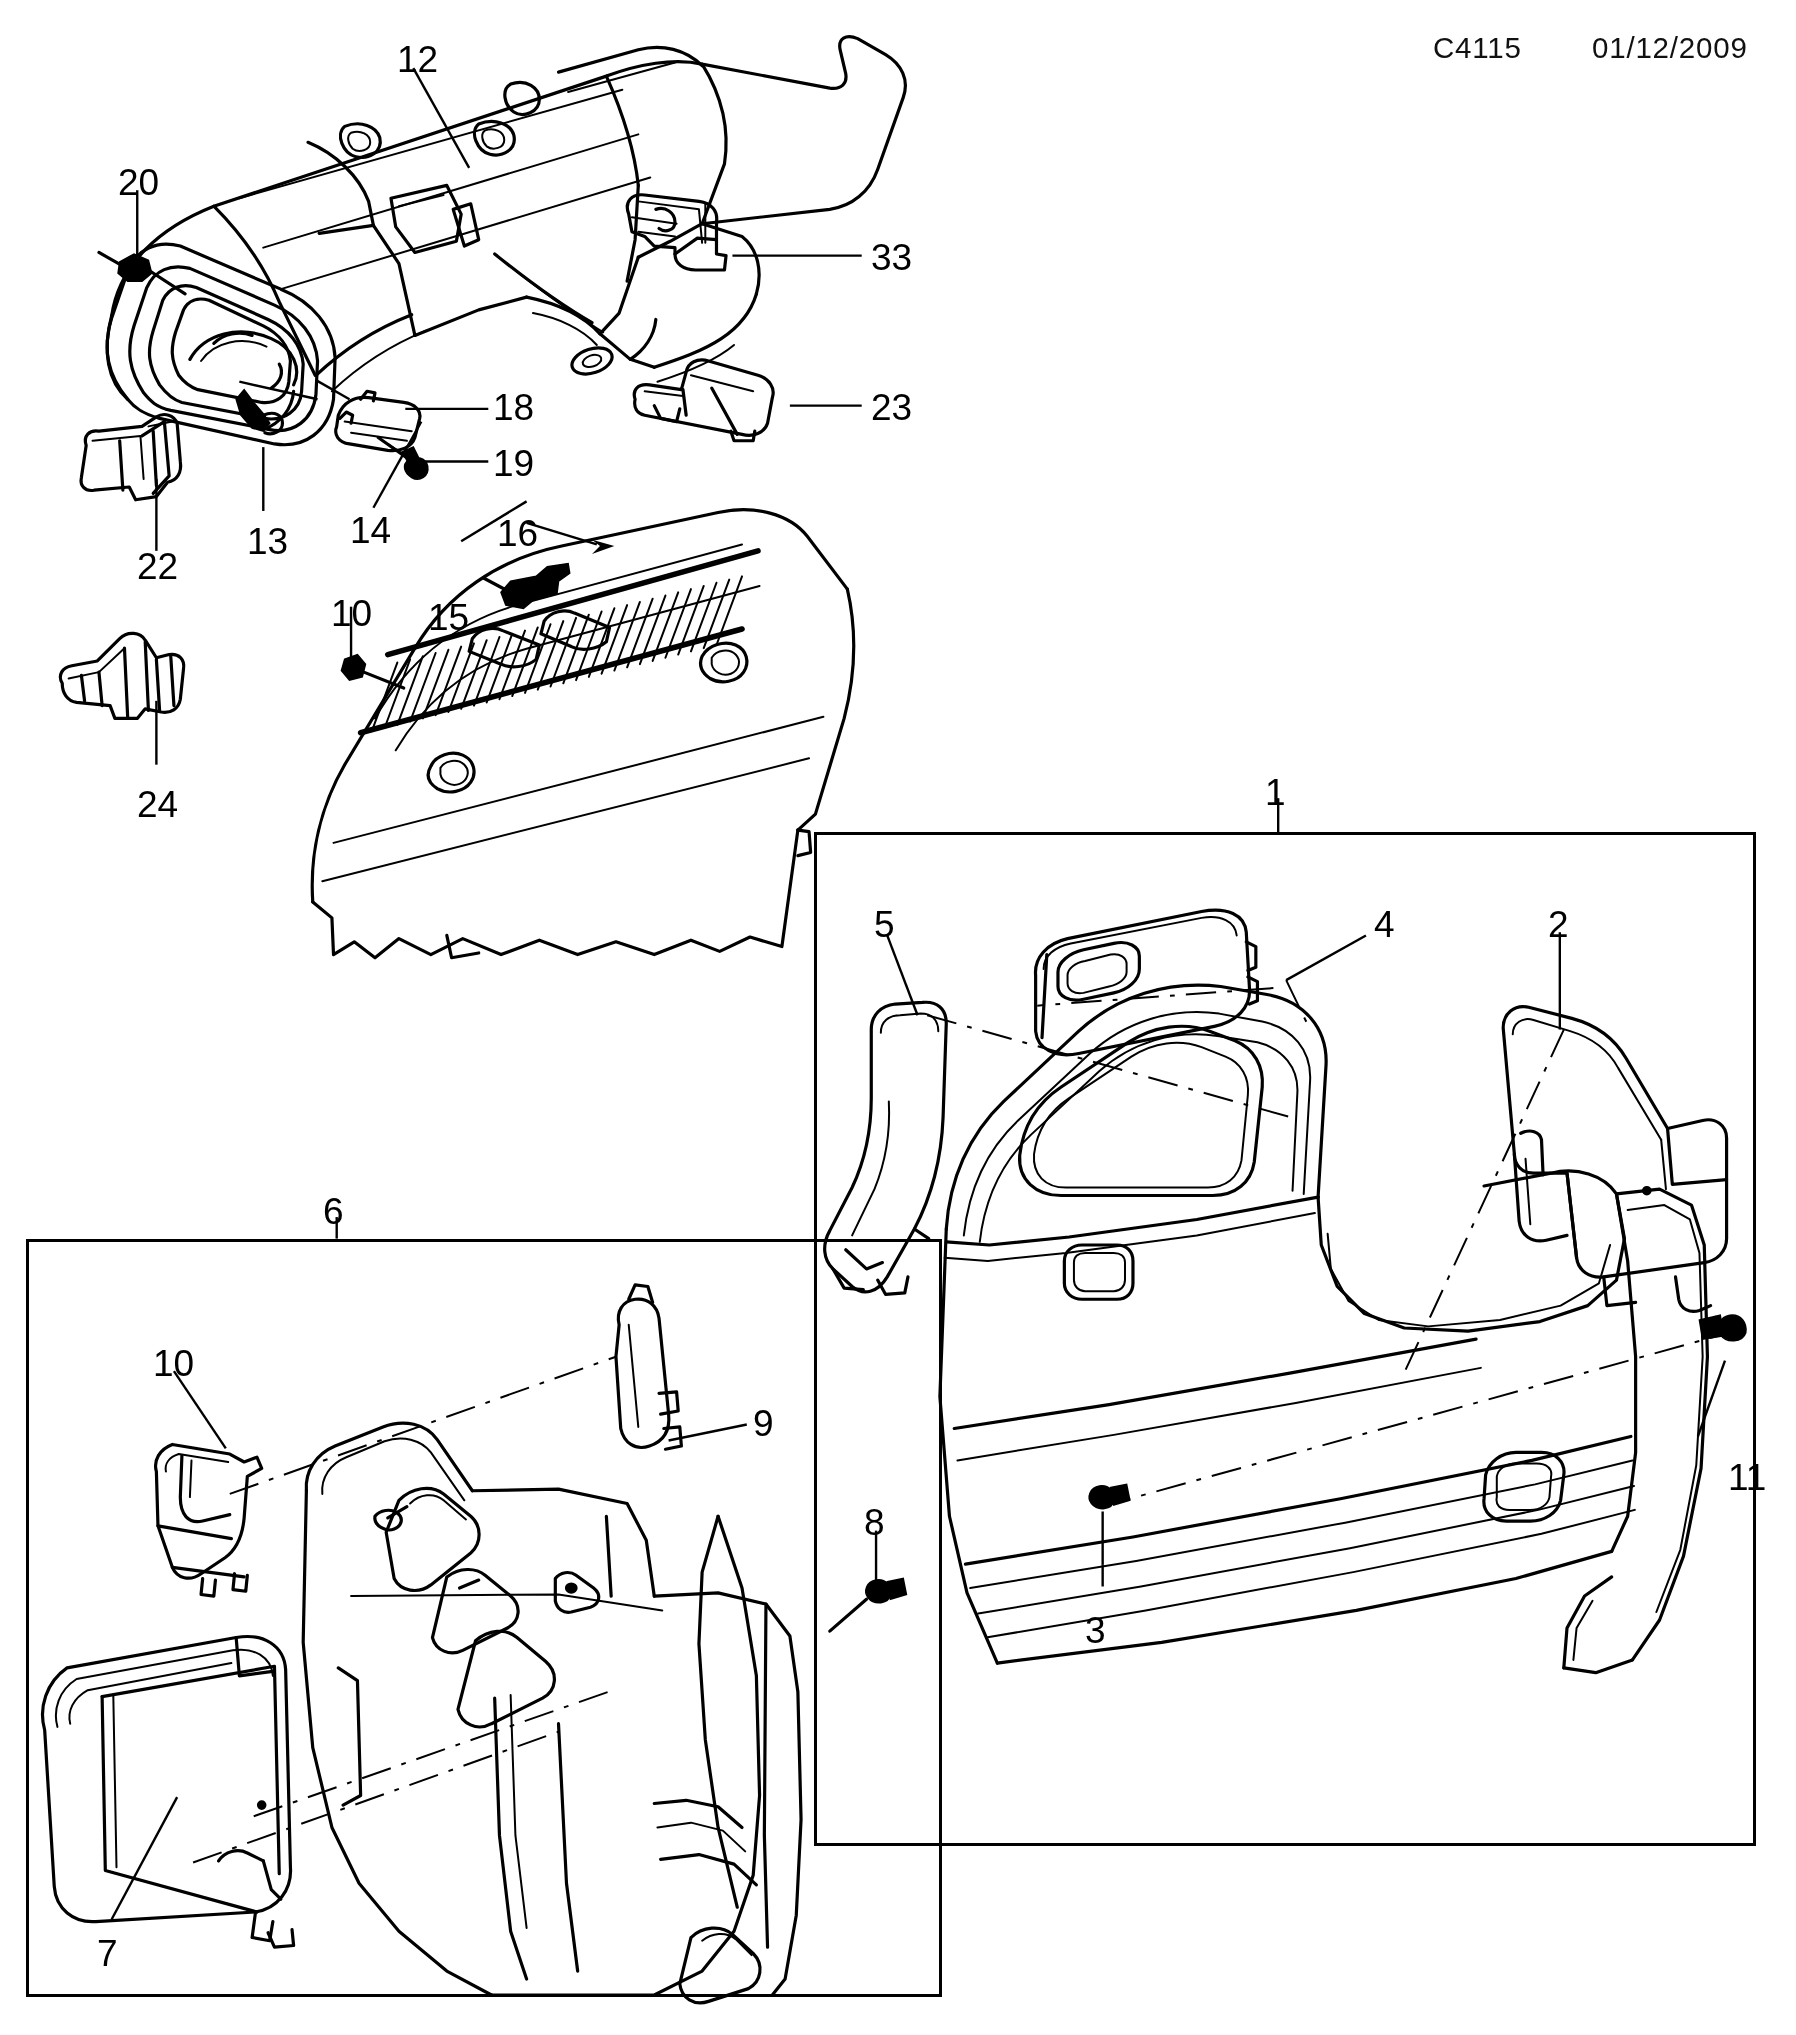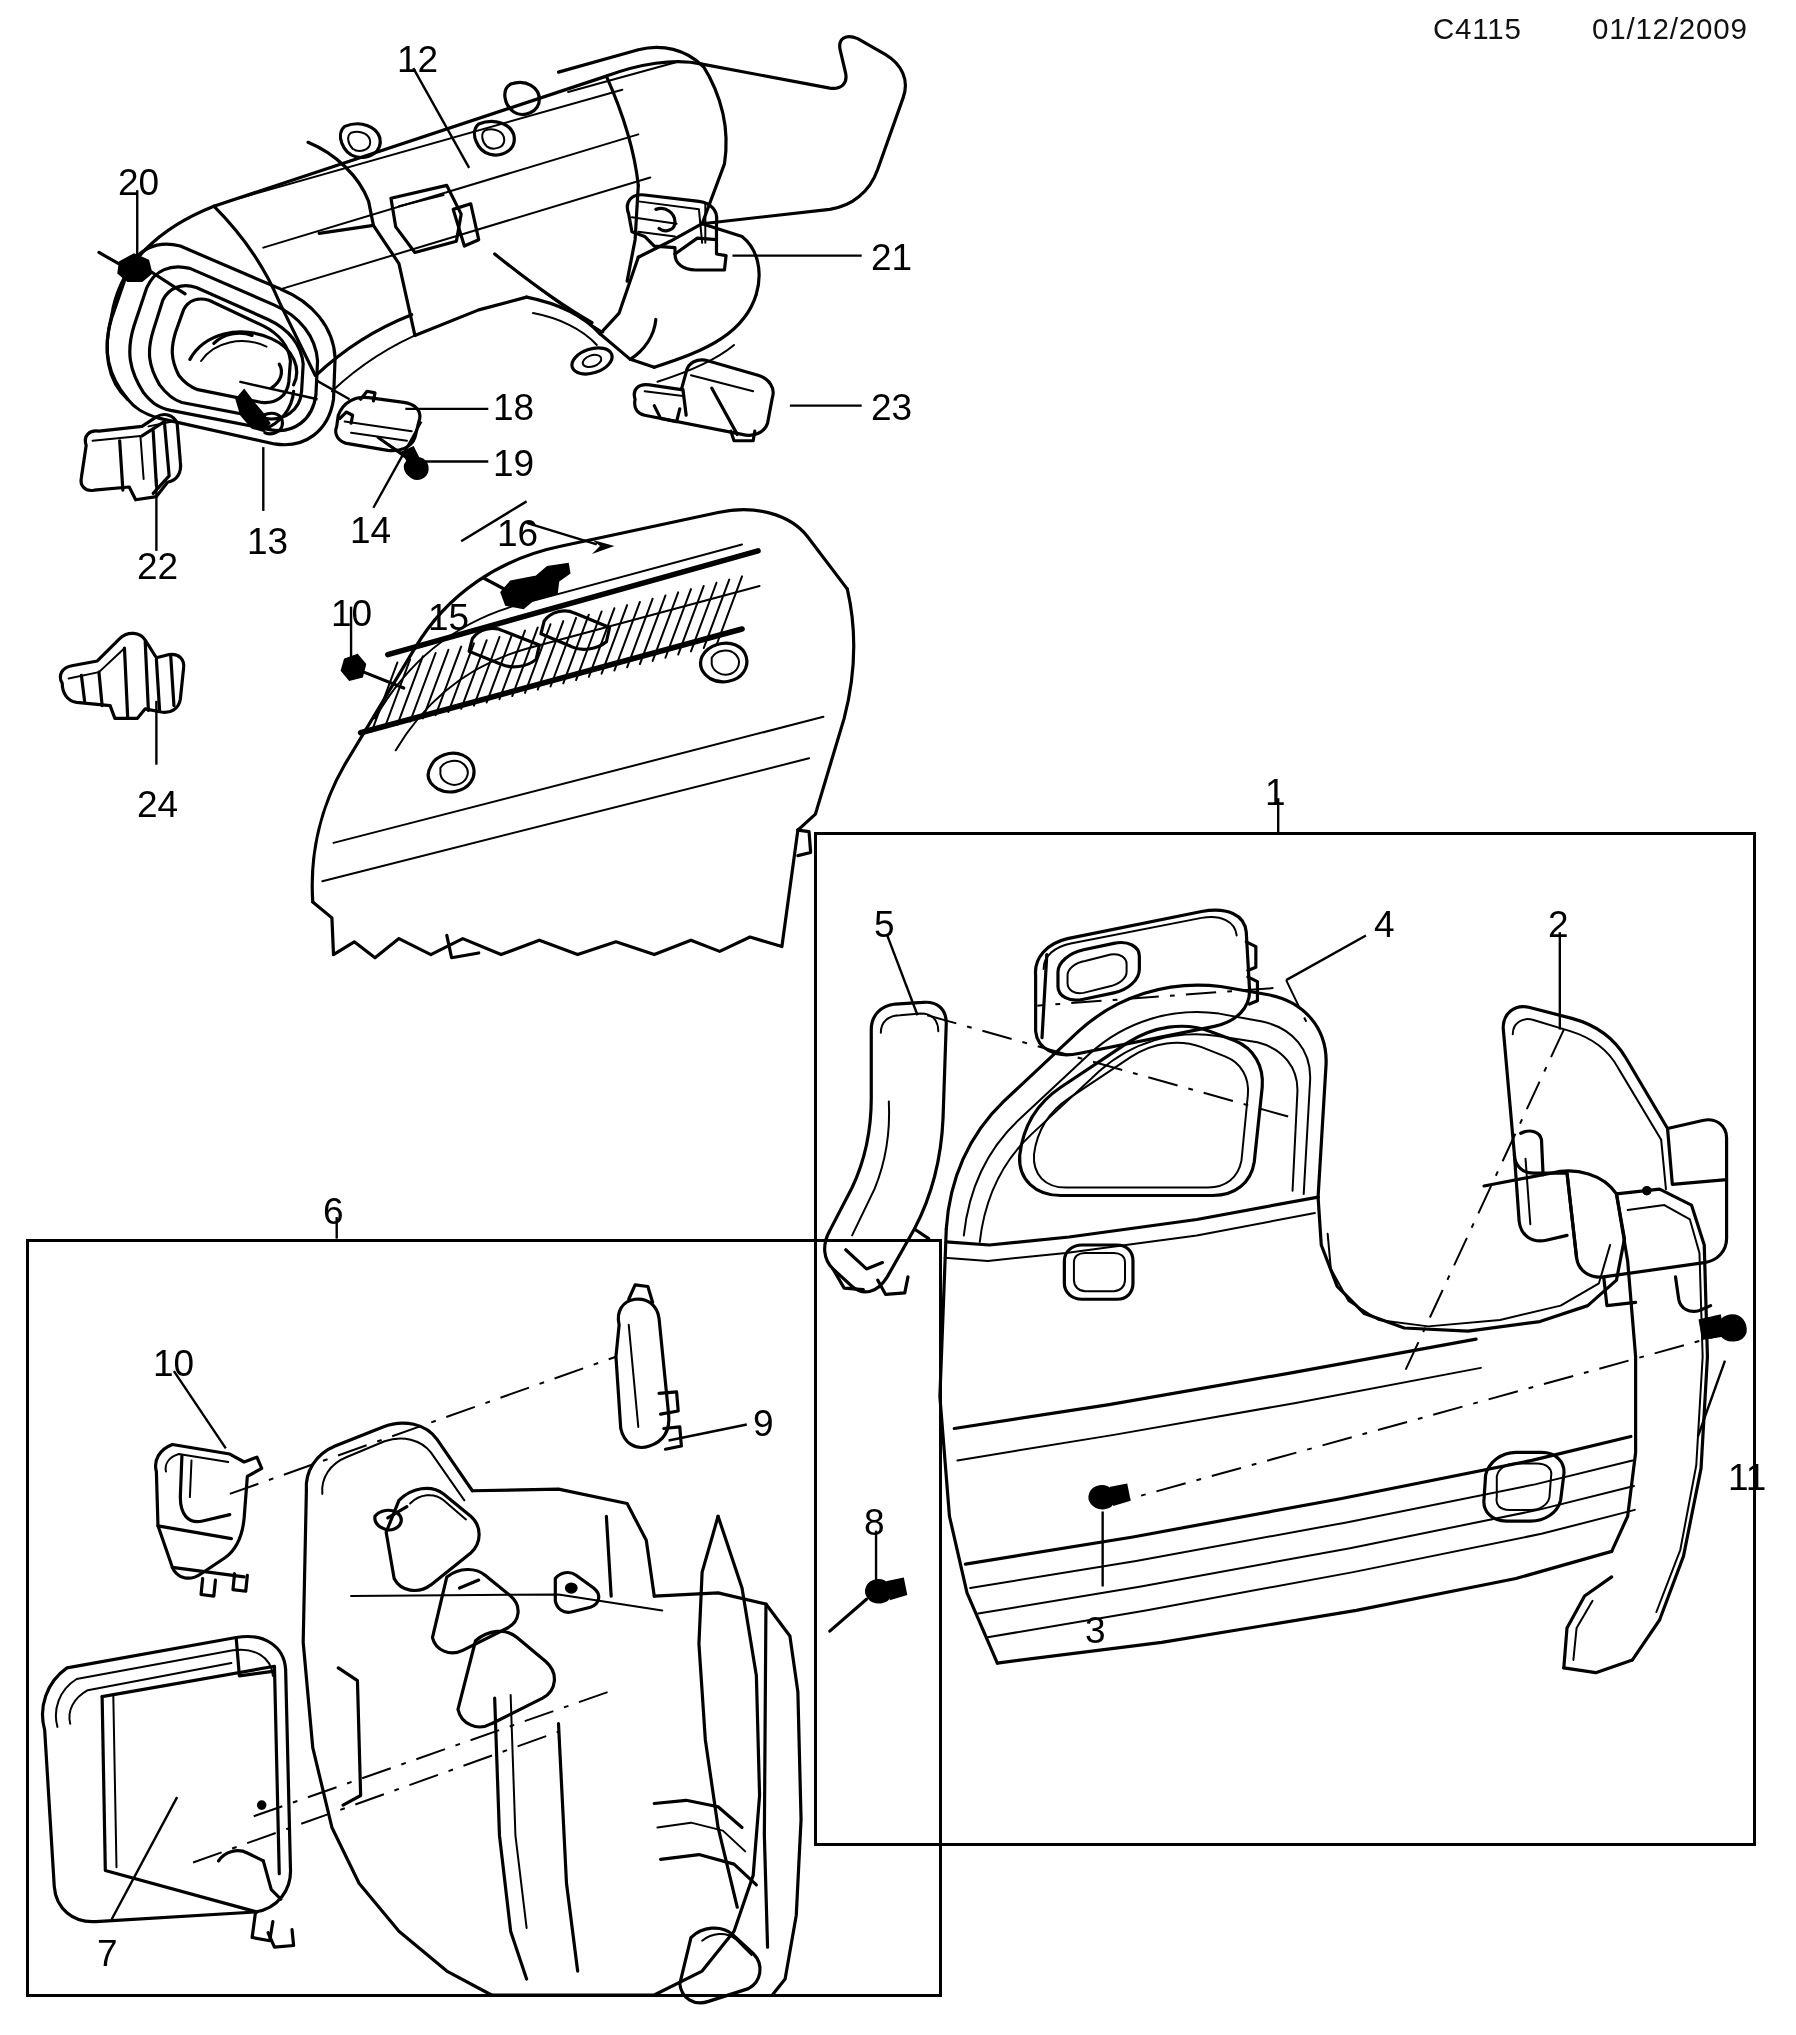--- a/index.html
+++ b/index.html
@@ -2,21 +2,21 @@
 <html style="font-size:12.8px"><head>
 <meta charset="utf-8">
 <style>
   html,body{margin:0;padding:0;background:#fff;}
   body{width:1796px;height:2036px;position:relative;overflow:hidden;
        font-family:"Liberation Sans",sans-serif;color:#000;}
 
   #sheet{position:absolute;inset:0;}
 
   
-  .hdr{position:absolute;top:12px;font-size:29.5px;letter-spacing:0.8px;color:#111;}
+  .hdr{position:absolute;top:31px;font-size:29.5px;letter-spacing:0.8px;color:#111;}
   #hdr-drawing{left:1433px;}
   #hdr-date{left:1592px;}
 
   
   .callout{position:absolute;font-size:37px;line-height:37px;color:#000;
            font-family:"Liberation Sans",sans-serif;white-space:nowrap;}
 
   
   .groupbox{position:absolute;border:3.2px solid #000;box-sizing:border-box;background:transparent;}
 
@@ -551,20 +551,20 @@
       <div class="callout" style="left: 1688px; top: 1459px; margin-left: 40px;">11</div>
       <div class="callout" style="left: 397px; top: 41px;">12</div>
       <div class="callout" style="left: 247px; top: 523px;">13</div>
       <div class="callout" style="left: 350px; top: 512px;">14</div>
       <div class="callout" style="left: 428px; top: 551px; margin-top: 48px;">15</div>
       <div class="callout" style="left: 497px; top: 515px;">16</div>
       <div class="callout" style="left: 331px; top: 595px;">10</div>
       <div class="callout" style="left: 493px; top: 389px; text-align: right;">18</div>
       <div class="callout" style="left: 493px; top: 445px;">19</div>
       <div class="callout" style="left: 118px; top: 164px;">20</div>
-      <div class="callout" style="left: 871px; top: 239px;">21</div>
+      <div class="callout" style="left: 871px; top: 239px;">33</div>
       <div class="callout" style="left: 137px; top: 548px;">22</div>
       <div class="callout" style="left: 871px; top: 389px;">23</div>
       <div class="callout" style="left: 137px; top: 786px;">24</div>
     </div>
 
 </div>
 
 
 </body></html>

